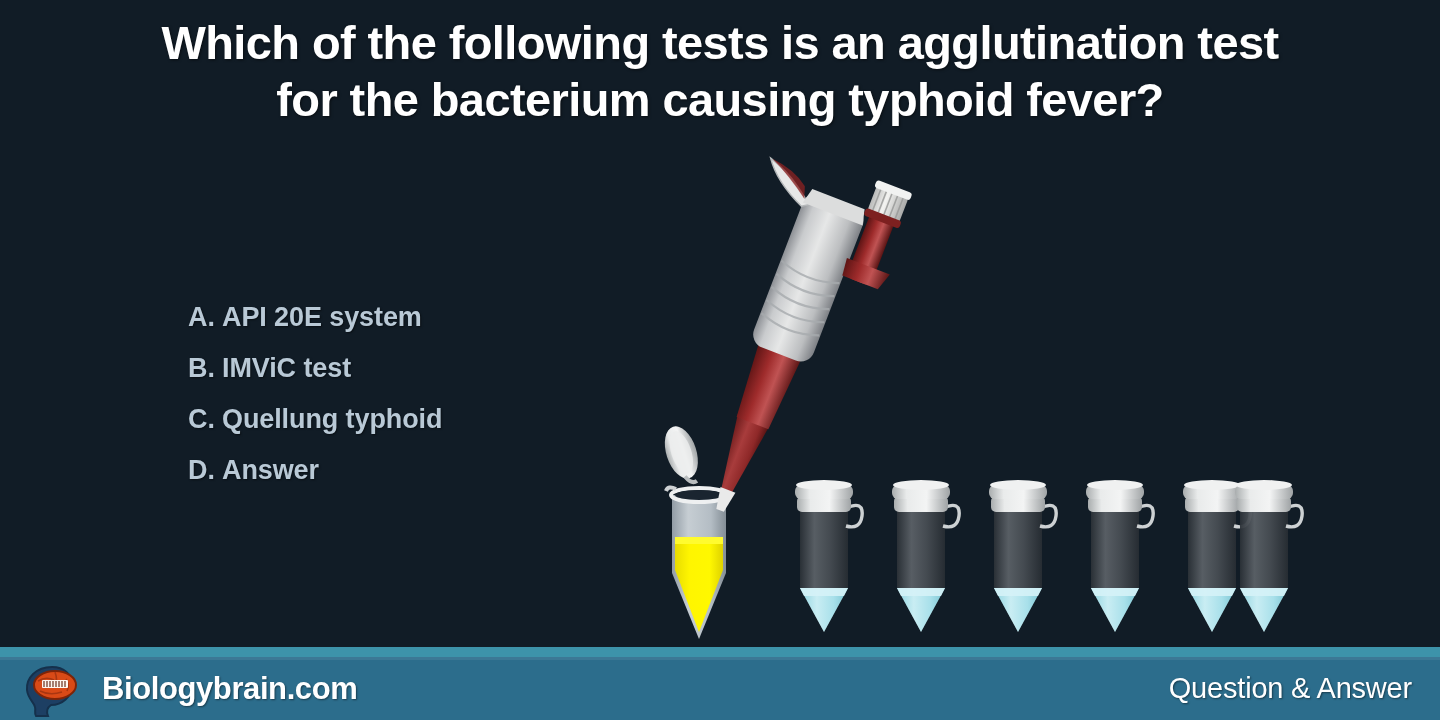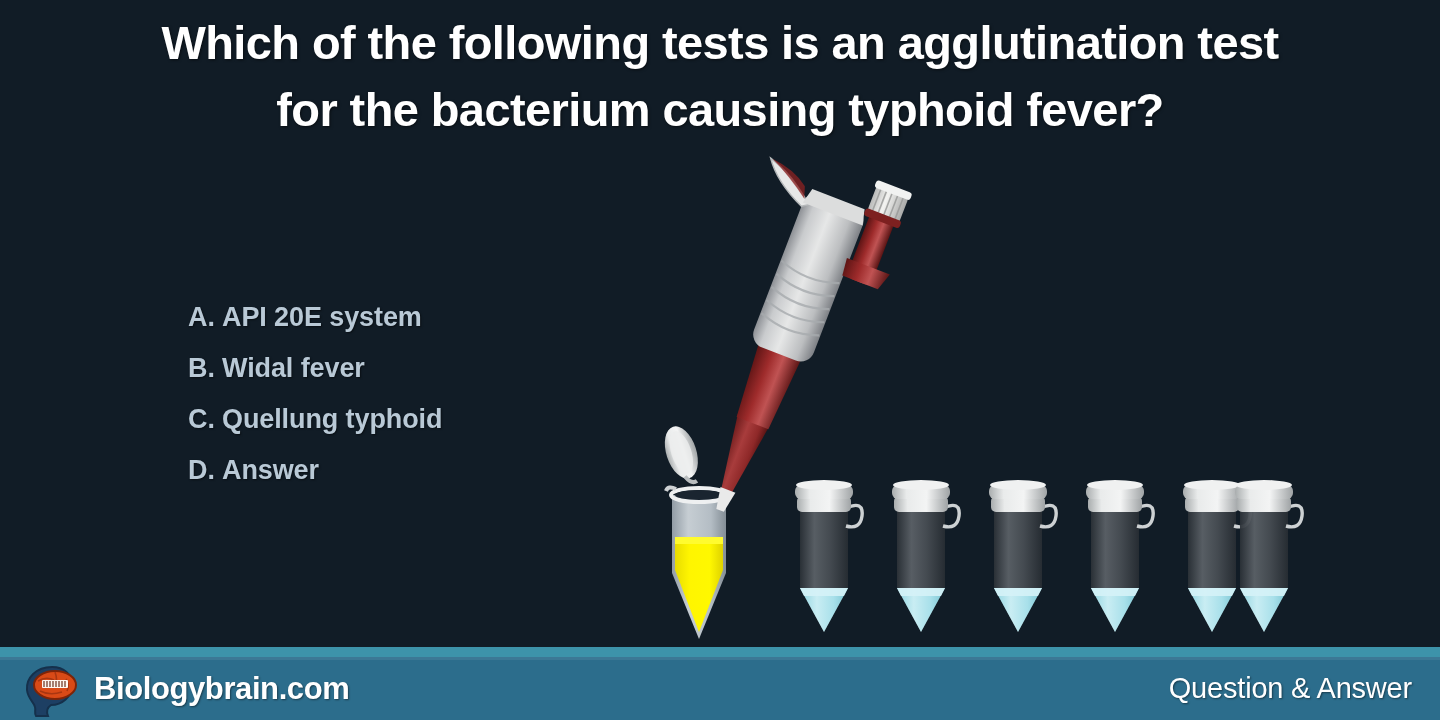--- a/index.html
+++ b/index.html
@@ -21,21 +21,21 @@
     text-align:center;
     color:#ffffff;
     font-size:47px;
     font-weight:bold;
     line-height:1.17;
     letter-spacing:-0.6px;
     text-shadow:1px 1px 3px rgba(0,0,0,.55);
     padding:0 24px;
   }
   .title .ln { display:block; }
-  .title .ln2 { margin-top:12px; }
+  .title .ln2 { margin-top:2px; }
 
   
   .options {
     position:absolute;
     left:188px; top:292px;
     color:#b9c9d6;
     font-size:27px;
     font-weight:bold;
     line-height:51px;
     letter-spacing:-0.1px;
@@ -56,20 +56,21 @@
     width:100%; height:3px; background:rgba(255,255,255,.08);
   }
   .brand {
     position:absolute; left:22px; top:0; height:63px;
     display:flex; align-items:center; gap:10px;
   }
   .brand-name {
     color:#ffffff; font-size:31px; font-weight:bold;
     letter-spacing:-0.4px;
     text-shadow:1px 1px 2px rgba(0,0,0,.45);
+    margin-left:8px;
   }
   .qa-label {
     position:absolute; right:28px; top:0; height:63px;
     display:flex; align-items:center;
     color:#ffffff; font-size:29px; font-weight:normal;
     letter-spacing:-0.2px;
     text-shadow:1px 1px 2px rgba(0,0,0,.45);
   }
 
   
@@ -263,21 +264,21 @@
   <div class="title">
     <span class="ln ln1">Which of the following tests is an agglutination test</span>
     <span class="ln ln2">for the bacterium causing typhoid fever?</span>
   </div>
 
   <div class="options">
     <span class="opt">
       <span class="lbl">A.</span><span>API 20E system</span>
     </span>
     <span class="opt">
-      <span class="lbl">B.</span><span>Widal fever</span>
+      <span class="lbl">B.</span><span>IMViC test</span>
     </span>
     <span class="opt">
       <span class="lbl">C.</span><span>Quellung typhoid</span>
     </span>
     <span class="opt">
       <span class="lbl">D.</span><span>Answer</span>
     </span>
   </div>
 
   <div class="footer">

